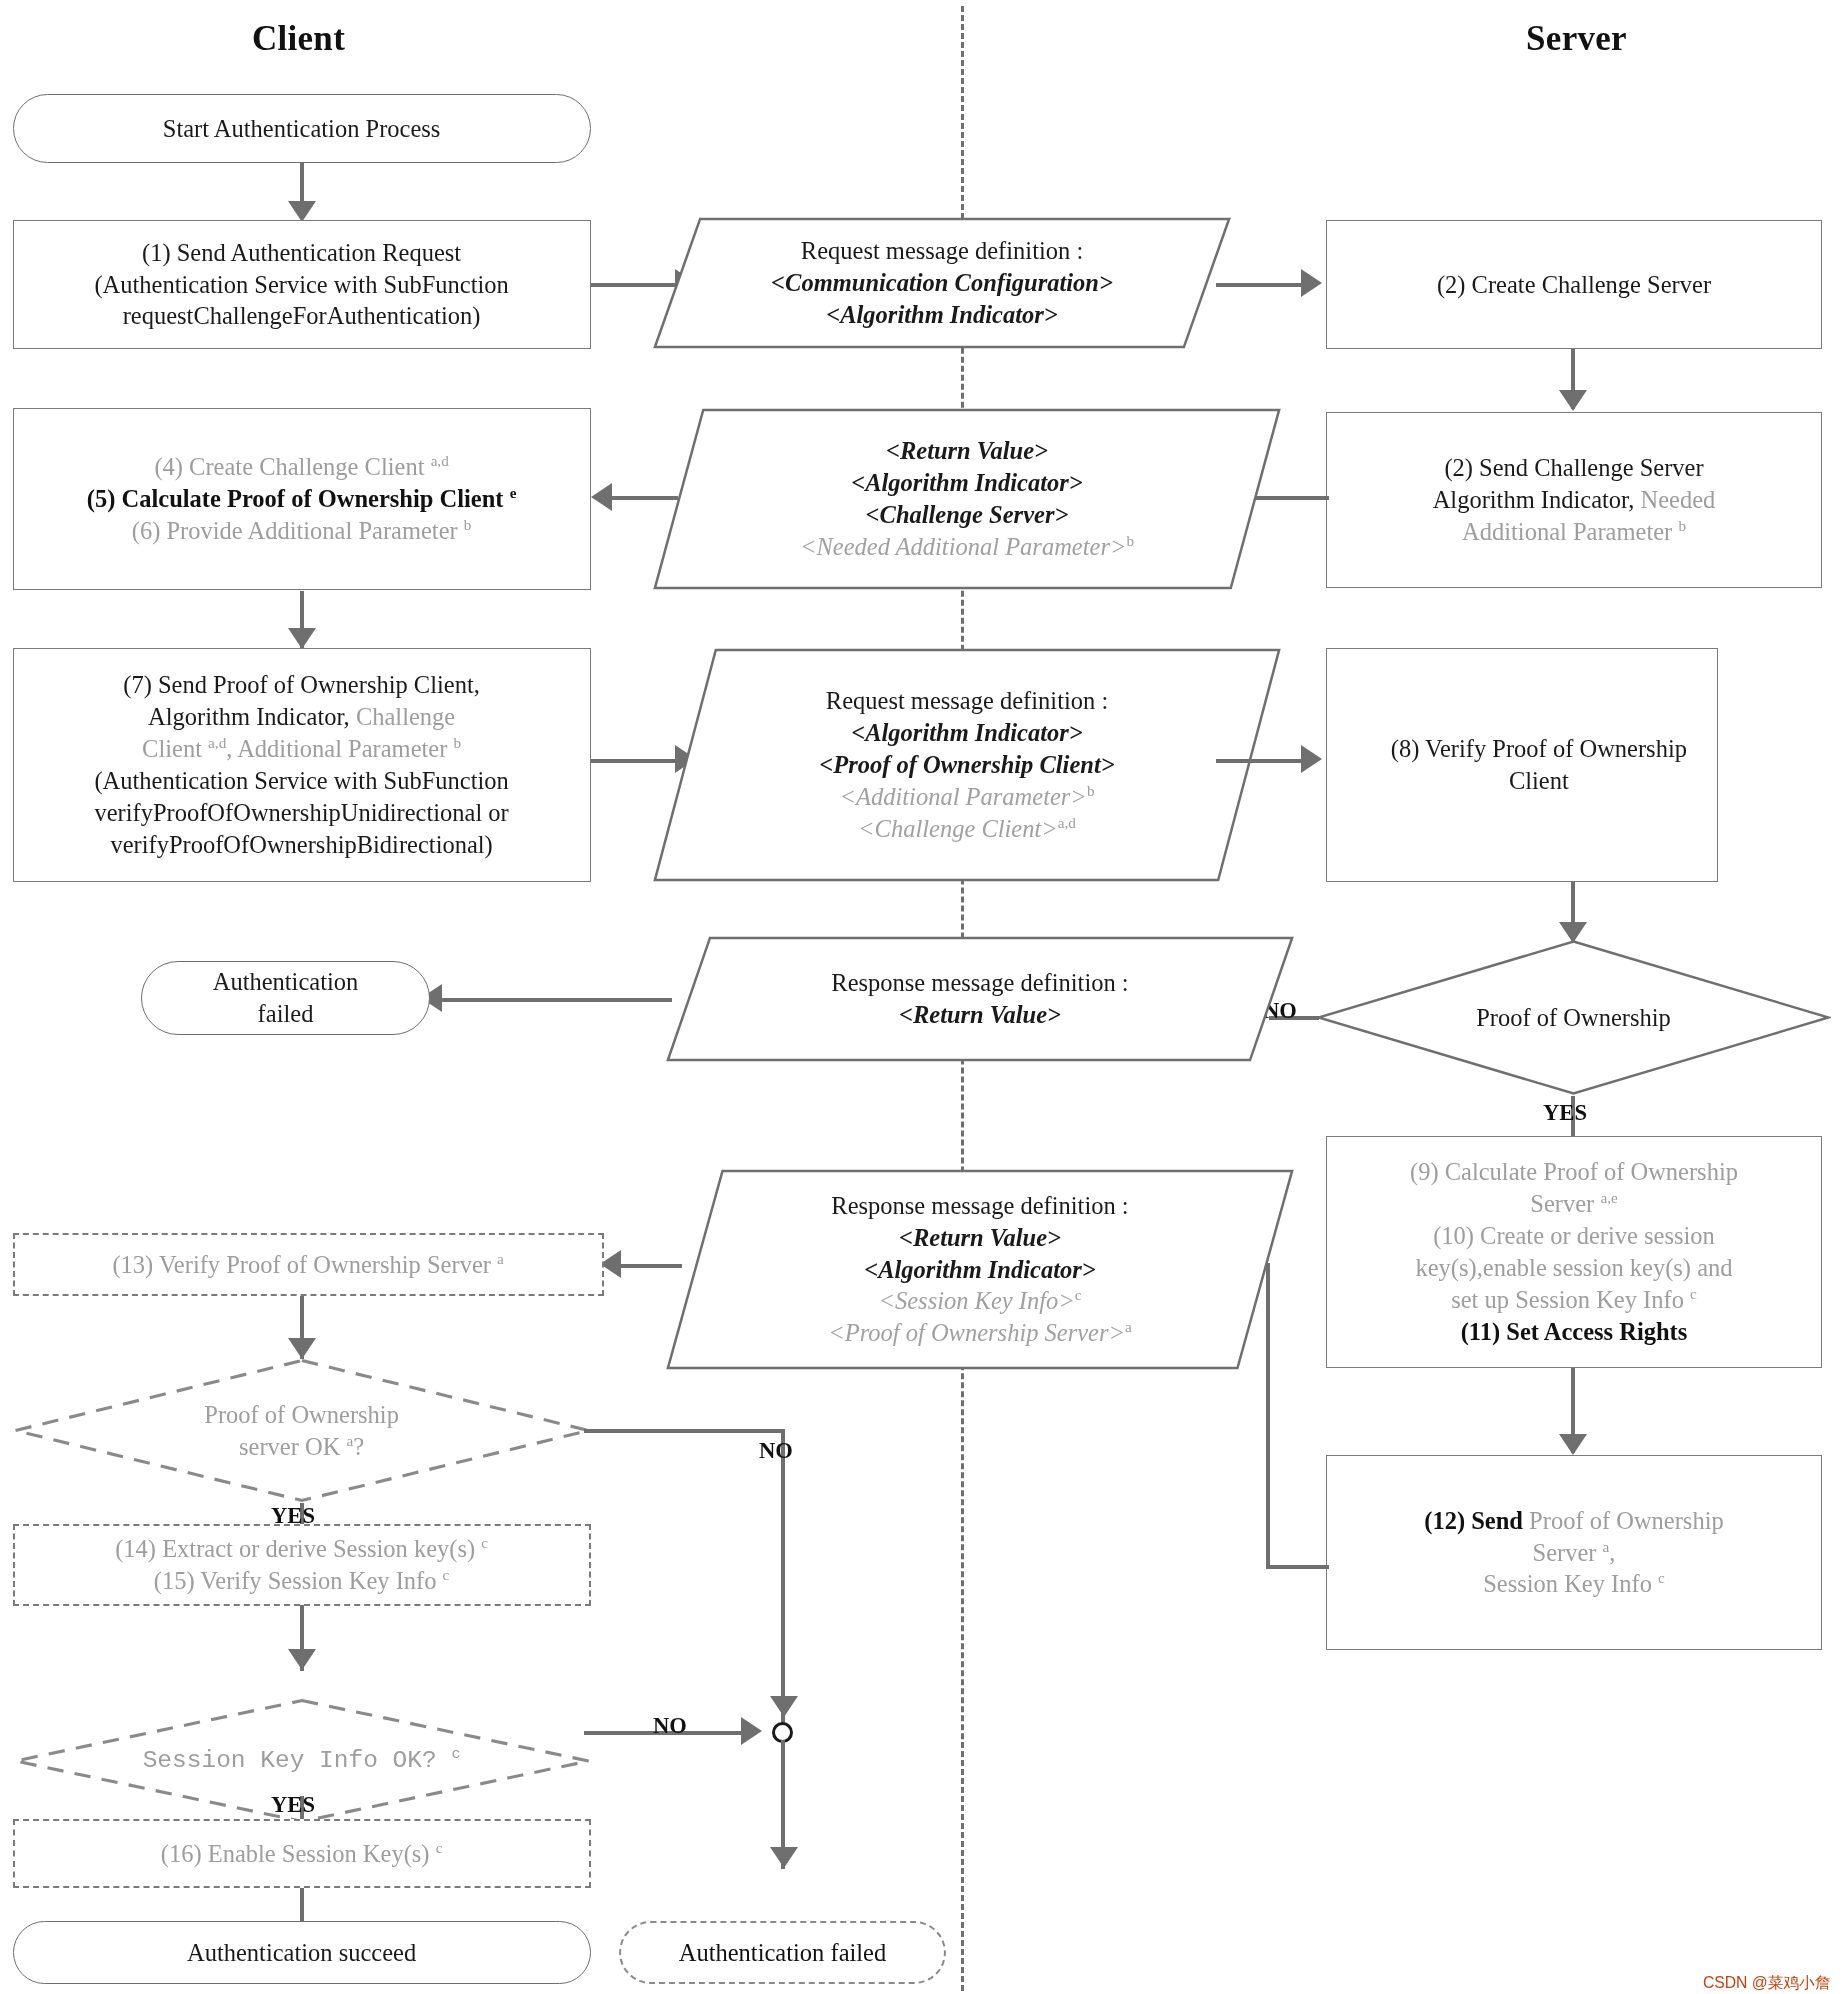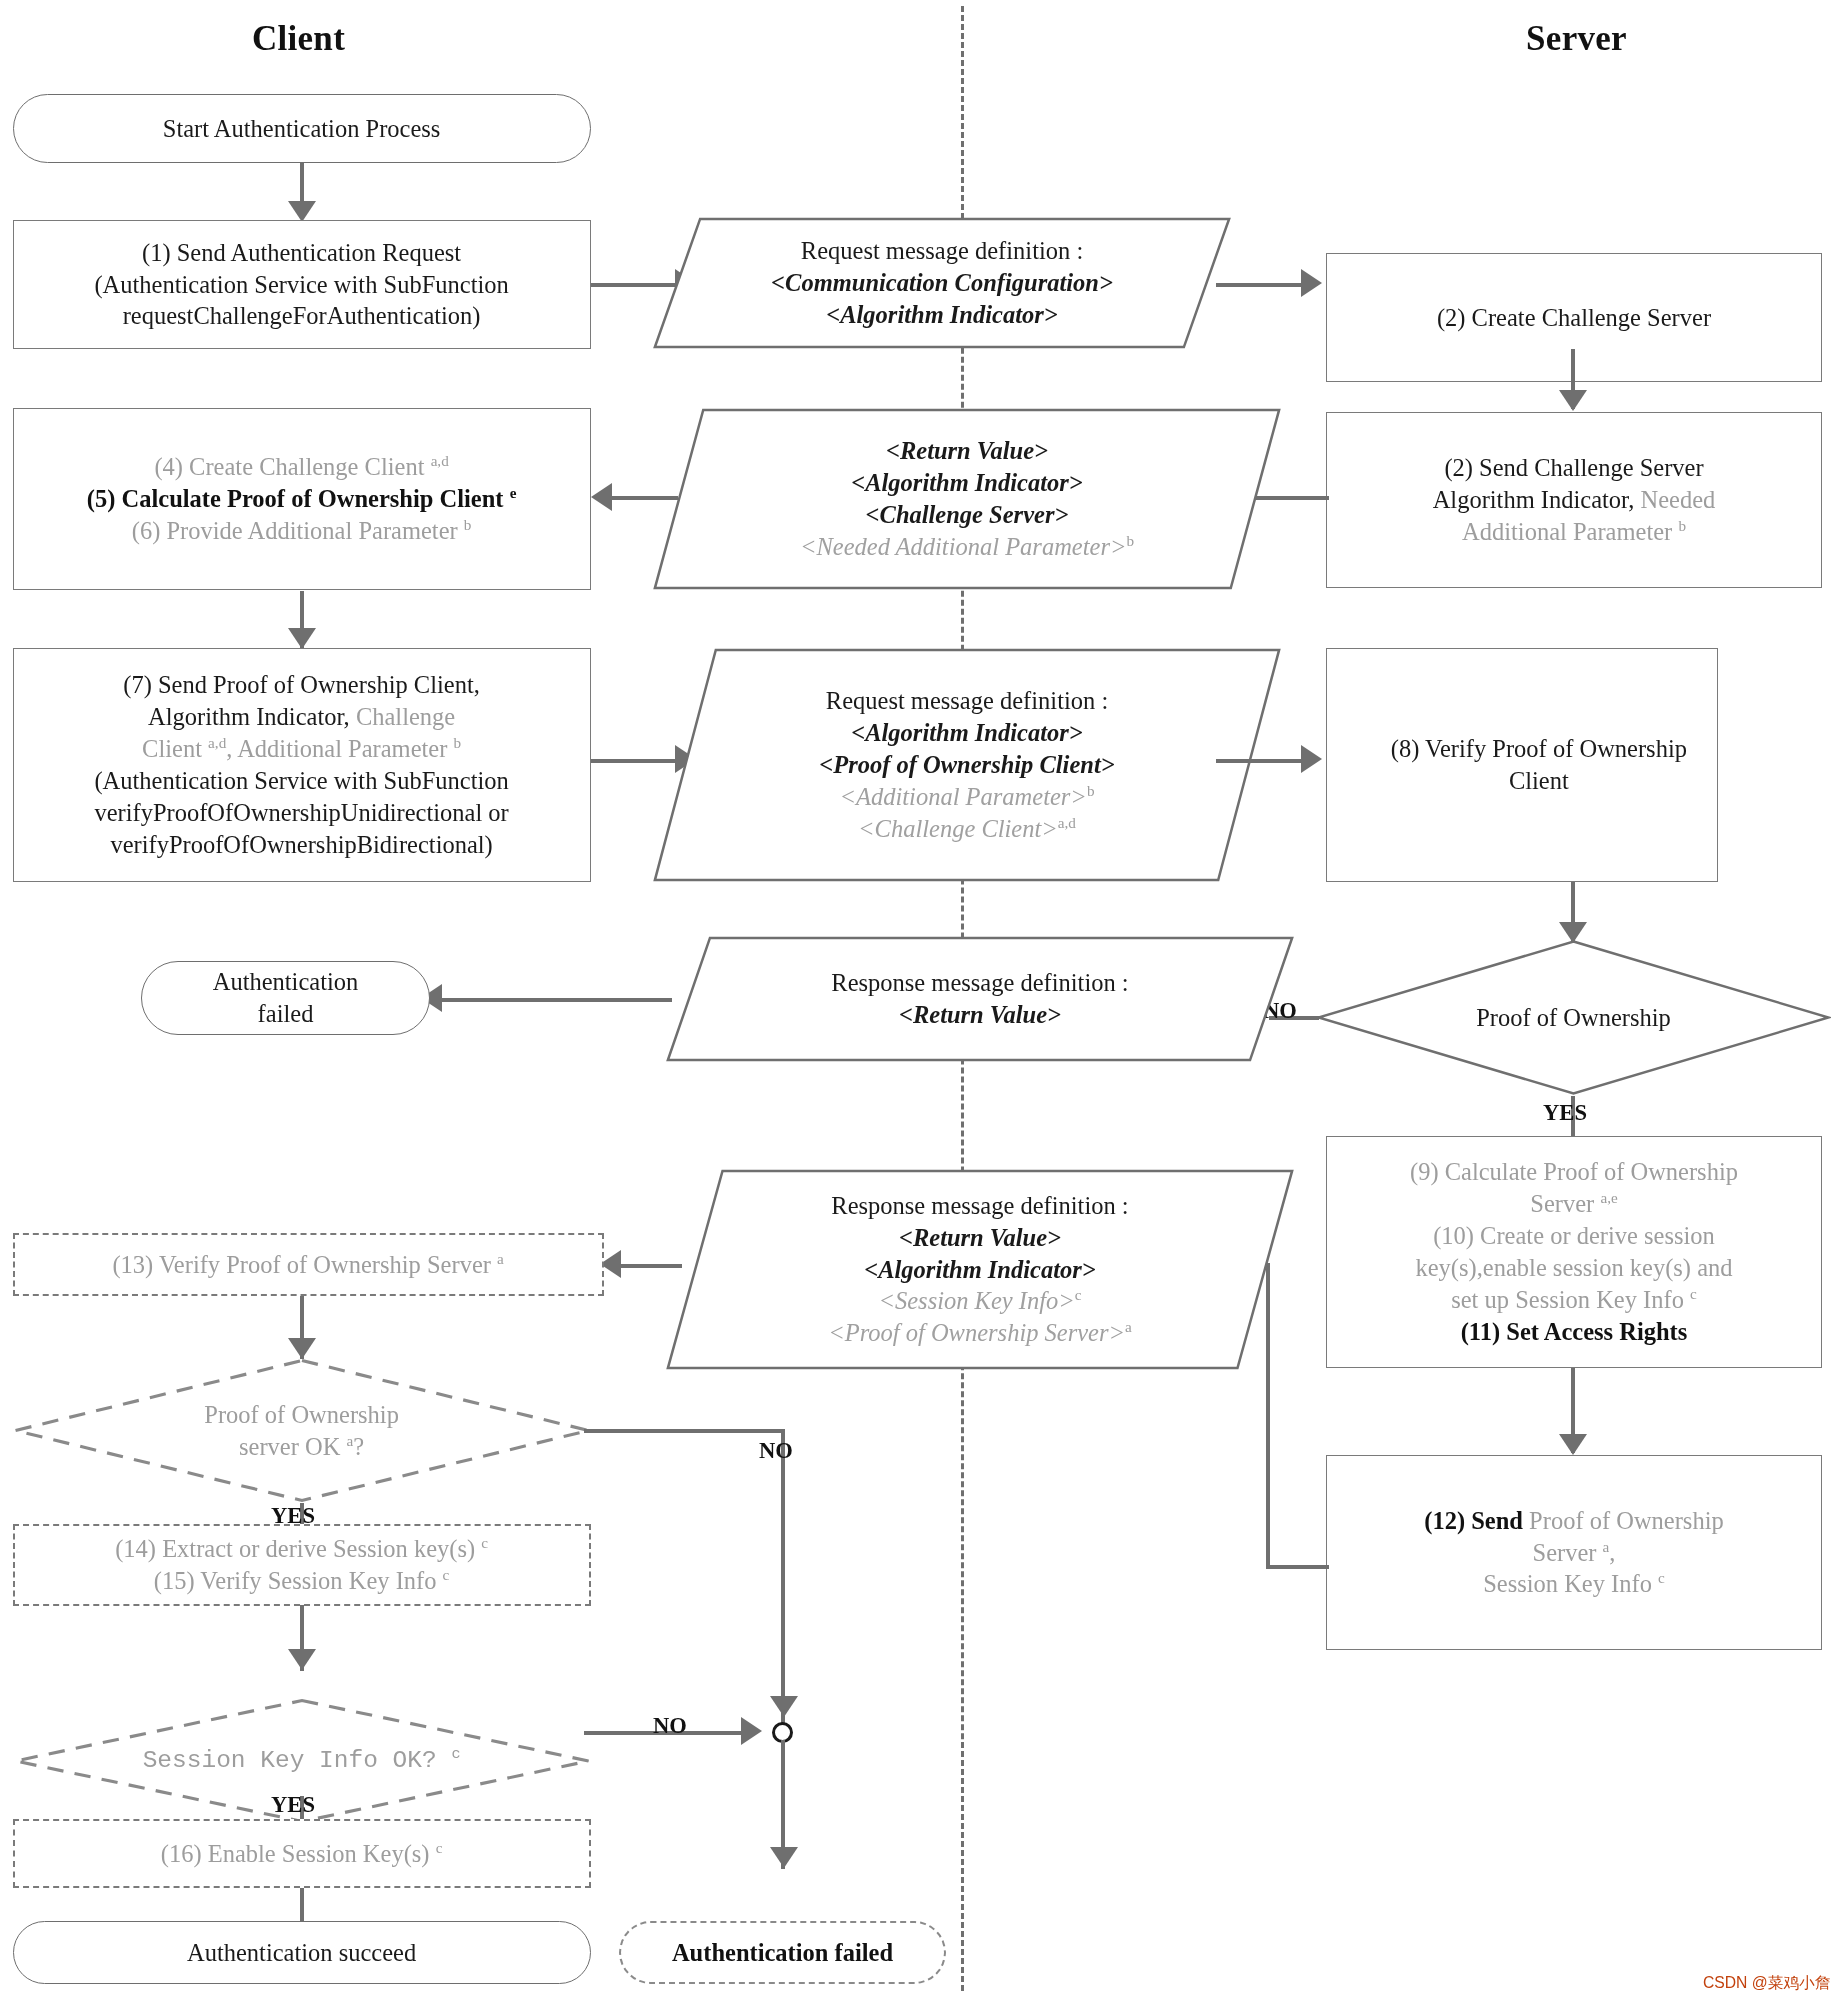--- a/index.html
+++ b/index.html
@@ -126,21 +126,21 @@
       <polygon points="75,3 917,3 845,207 3,207" fill="#ffffff" stroke="#6f6f6f" stroke-width="4"></polygon>
     </svg>
     <div class="para-text">Request message definition :</div>
     <div class="para-text ital">&lt;Communication Configuration&gt;</div>
     <div class="para-text ital">&lt;Algorithm Indicator&gt;</div>
   </div>
 
   <div class="conn h" style="left:1216px; top:283px; width:97px;"></div>
   <div class="arrow arr-right" style="left:1301px; top:269px;"></div>
 
-  <div class="node rect" style="left:1326px; top:220px; width:496px; height:129px;margin-top:33px;">
+  <div class="node rect" style="left:1326px; top:220px; width:496px; height:129px;">
     <span>(2) Create Challenge Server</span>
   </div>
 
   <div class="conn v" style="left:1571px; top:349px; height:60px;"></div>
   <div class="arrow arr-down" style="left:1559px; top:390px;"></div>
 
   <div class="node rect" style="left:1326px; top:412px; width:496px; height:176px; flex-direction:column;">
     <div>(2) Send Challenge Server</div>
     <div>
       <span>Algorithm Indicator, </span><span class="faded">Needed</span>
@@ -376,19 +376,19 @@
   </div>
 
   <div class="conn v" style="left:300px; top:1888px; height:60px;"></div>
   <div class="arrow arr-down" style="left:288px; top:1924px;"></div>
 
   <div class="node term" style="left:12.6px; top:1921px; width:578px; height:63px;">
     <span>Authentication succeed</span>
   </div>
 
   <div class="node term-dashed" style="left:619px; top:1921px; width:327px; height:63px;">
-    <span class="faded bold" style="font-weight:bold;">Authentication failed</span>
+    <span class="faded bold" style="font-weight:normal;">Authentication failed</span>
   </div>
 
   <div class="watermark" style="left:1703px; top:1973px;">CSDN @菜鸡小詹</div>
 
 </div>
 
 
 </body></html>

